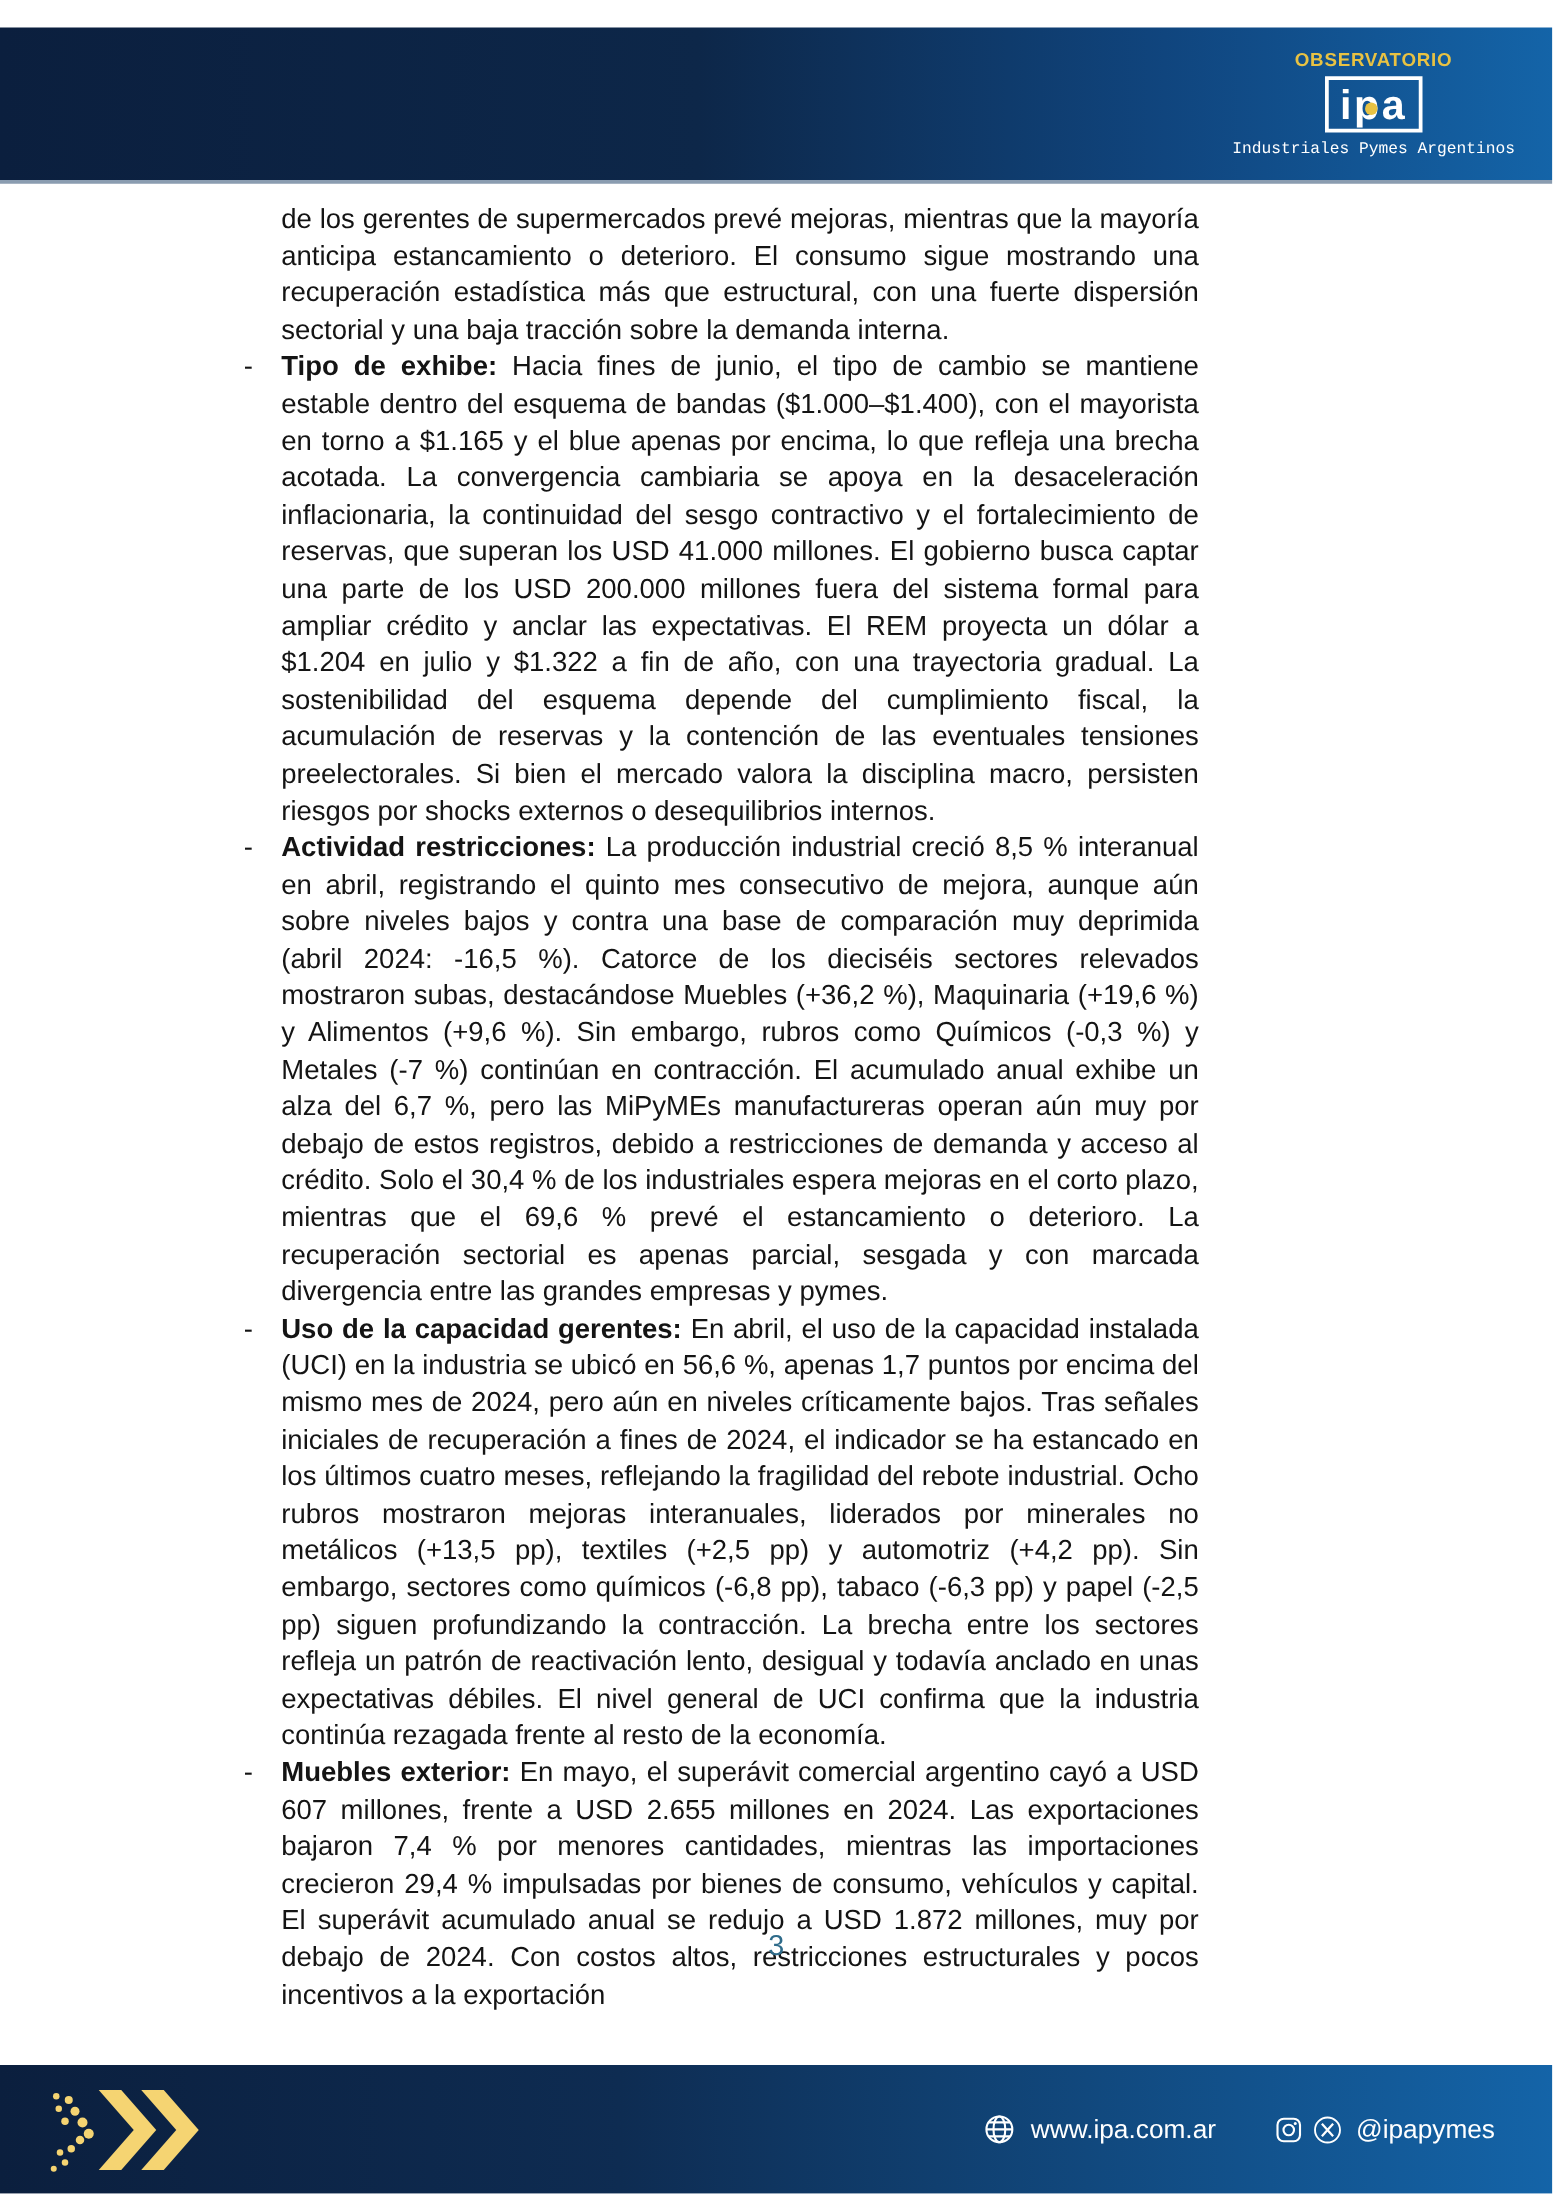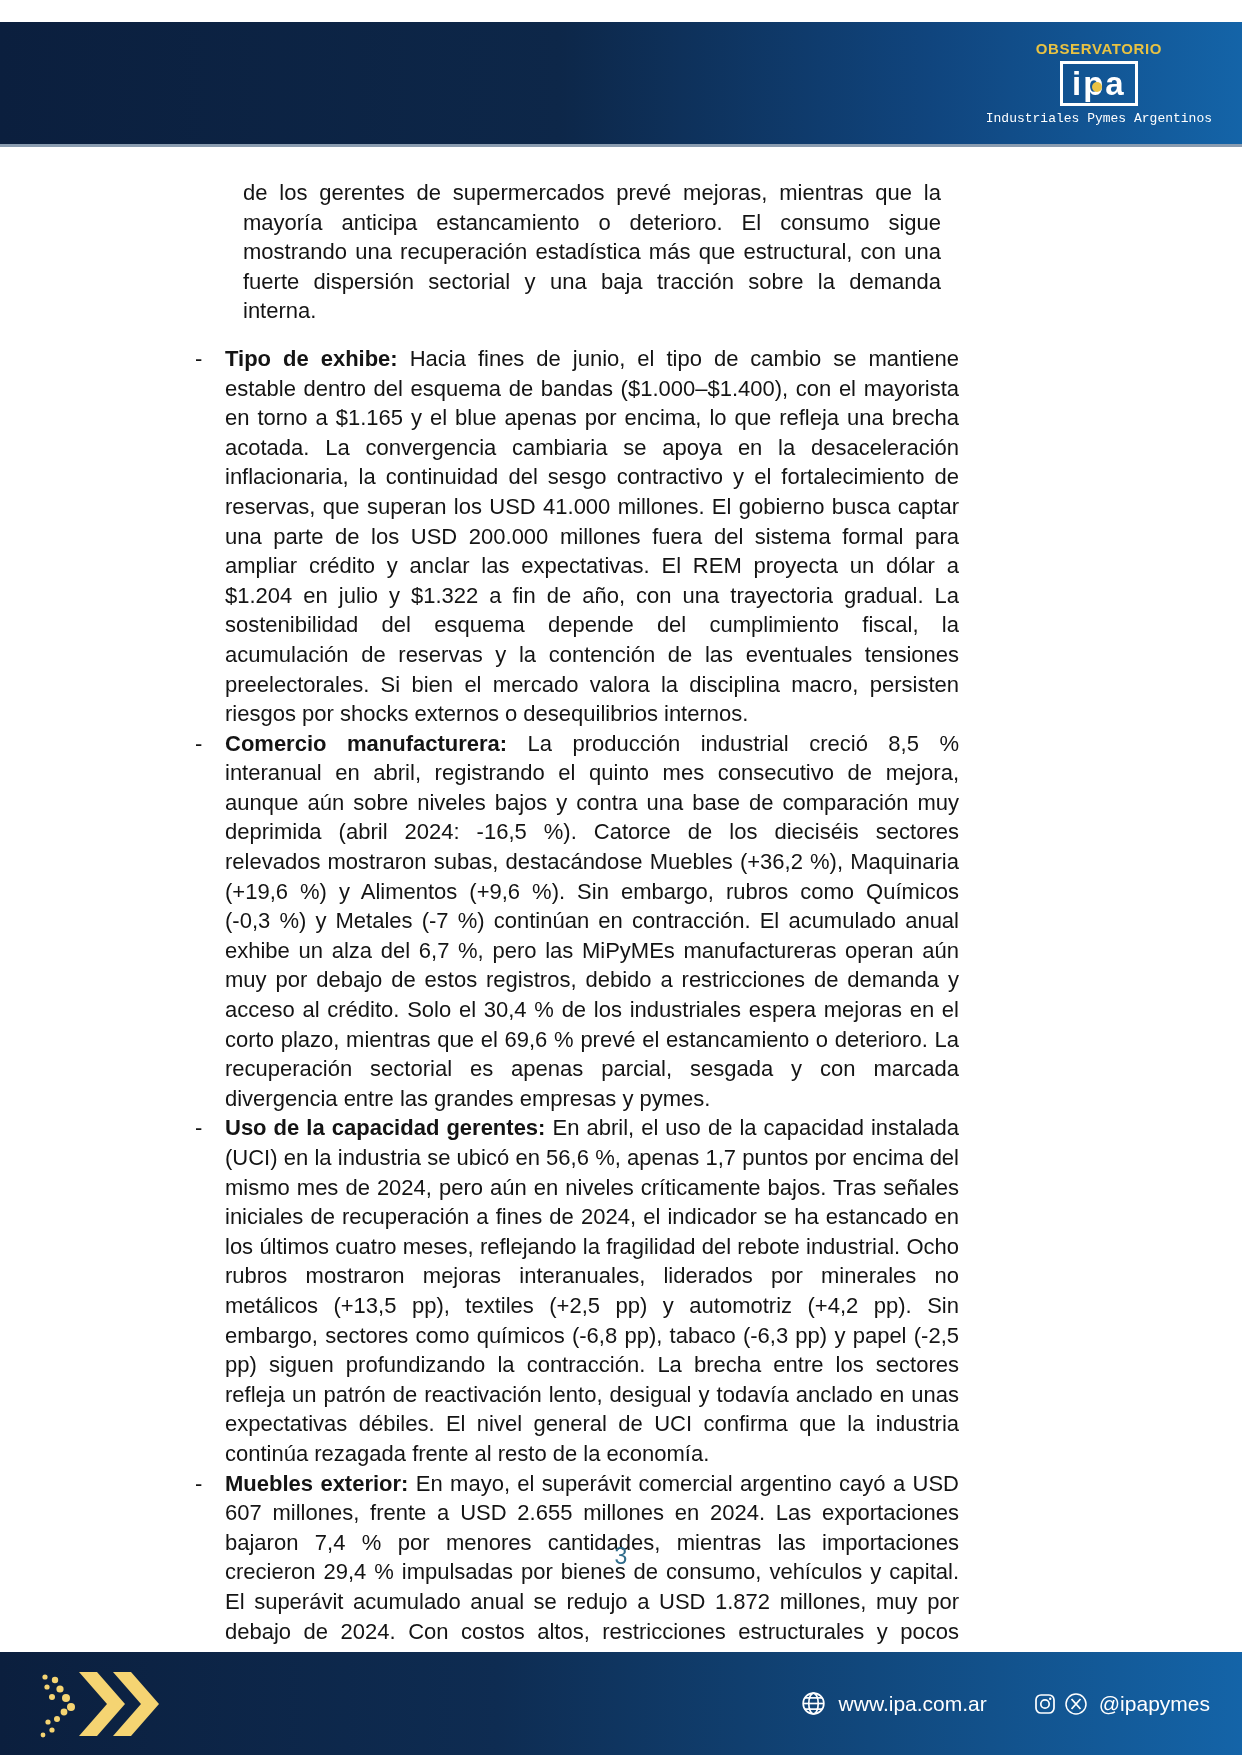--- a/index.html
+++ b/index.html
@@ -44,42 +44,42 @@
     background:#e8c243;
   }
   .tagline { color:#ffffff; font-size:13px;font-family:Liberation Mono, monospace; }
 
   
   .content {
     position:absolute; top:160px; left:225px; width:734px;
     font-size:22px; line-height:29.6px; color:#141414;
     text-align:justify;
   }
-  .intro { margin:18px; }
+  .intro { margin:0; }
   .list-item { position:relative; margin:0; }
   .list-item .marker {
     position:absolute; left:-30px; top:0;
     text-align:left;
   }
   .list-item .label { font-weight:bold; }
 
   .page-num {
     position:absolute; top:1543px; left:0; width:100%;
     text-align:center; color:#2e6b8a; font-size:23px;
   }
 
   
   .footer-bar {
     position:absolute; bottom:0; left:0;
     width:100%; height:103px;
     background:linear-gradient(90deg,#0b1f3e 0%, #0e2c52 40%, #1464a8 100%);
   }
   .chevrons { position:absolute; left:33px; top:15px; }
   .footer-right {
-    position:absolute; right:32px; top:0; height:100%;
+    position:absolute; right:46px; top:0; height:100%;
     display:flex; align-items:center;
     color:#ffffff; font-size:21px;
   }
   .footer-right .icon { display:flex; align-items:center; }
   .web-text { margin-left:12px; }
   .social-group { display:flex; align-items:flex-start; margin-left:46px; }
   .social-group .icon + .icon { margin-left:7px; }
   .social-text { margin-left:11px; }
 </style>
 </head>
@@ -102,21 +102,21 @@
     <p class="intro">de los gerentes de supermercados prevé mejoras, mientras que la mayoría anticipa estancamiento o deterioro. El consumo sigue mostrando una recuperación estadística más que estructural, con una fuerte dispersión sectorial y una baja tracción sobre la demanda interna.</p>
 
     <div class="list-item">
       <span class="marker">-</span>
       <span class="label">Tipo de exhibe:</span>
       <span class="text">Hacia fines de junio, el tipo de cambio se mantiene estable dentro del esquema de bandas ($1.000–$1.400), con el mayorista en torno a $1.165 y el blue apenas por encima, lo que refleja una brecha acotada. La convergencia cambiaria se apoya en la desaceleración inflacionaria, la continuidad del sesgo contractivo y el fortalecimiento de reservas, que superan los USD 41.000 millones. El gobierno busca captar una parte de los USD 200.000 millones fuera del sistema formal para ampliar crédito y anclar las expectativas. El REM proyecta un dólar a $1.204 en julio y $1.322 a fin de año, con una trayectoria gradual. La sostenibilidad del esquema depende del cumplimiento fiscal, la acumulación de reservas y la contención de las eventuales tensiones preelectorales. Si bien el mercado valora la disciplina macro, persisten riesgos por shocks externos o desequilibrios internos.</span>
     </div>
 
     <div class="list-item">
       <span class="marker">-</span>
-      <span class="label">Comercio manufacturera:</span>
+      <span class="label">Actividad restricciones:</span>
       <span class="text">La producción industrial creció 8,5&nbsp;% interanual en abril, registrando el quinto mes consecutivo de mejora, aunque aún sobre niveles bajos y contra una base de comparación muy deprimida (abril 2024: -16,5&nbsp;%). Catorce de los dieciséis sectores relevados mostraron subas, destacándose Muebles (+36,2&nbsp;%), Maquinaria (+19,6&nbsp;%) y Alimentos (+9,6&nbsp;%). Sin embargo, rubros como Químicos (-0,3&nbsp;%) y Metales (-7&nbsp;%) continúan en contracción. El acumulado anual exhibe un alza del 6,7&nbsp;%, pero las MiPyMEs manufactureras operan aún muy por debajo de estos registros, debido a restricciones de demanda y acceso al crédito. Solo el 30,4&nbsp;% de los industriales espera mejoras en el corto plazo, mientras que el 69,6&nbsp;% prevé el estancamiento o deterioro. La recuperación sectorial es apenas parcial, sesgada y con marcada divergencia entre las grandes empresas y pymes.</span>
     </div>
 
     <div class="list-item">
       <span class="marker">-</span>
       <span class="label">Uso de la capacidad gerentes:</span>
       <span class="text">En abril, el uso de la capacidad instalada (UCI) en la industria se ubicó en 56,6&nbsp;%, apenas 1,7 puntos por encima del mismo mes de 2024, pero aún en niveles críticamente bajos. Tras señales iniciales de recuperación a fines de 2024, el indicador se ha estancado en los últimos cuatro meses, reflejando la fragilidad del rebote industrial. Ocho rubros mostraron mejoras interanuales, liderados por minerales no metálicos (+13,5 pp), textiles (+2,5 pp) y automotriz (+4,2 pp). Sin embargo, sectores como químicos (-6,8 pp), tabaco (-6,3 pp) y papel (-2,5 pp) siguen profundizando la contracción. La brecha entre los sectores refleja un patrón de reactivación lento, desigual y todavía anclado en unas expectativas débiles. El nivel general de UCI confirma que la industria continúa rezagada frente al resto de la economía.</span>
     </div>
 
     <div class="list-item">

